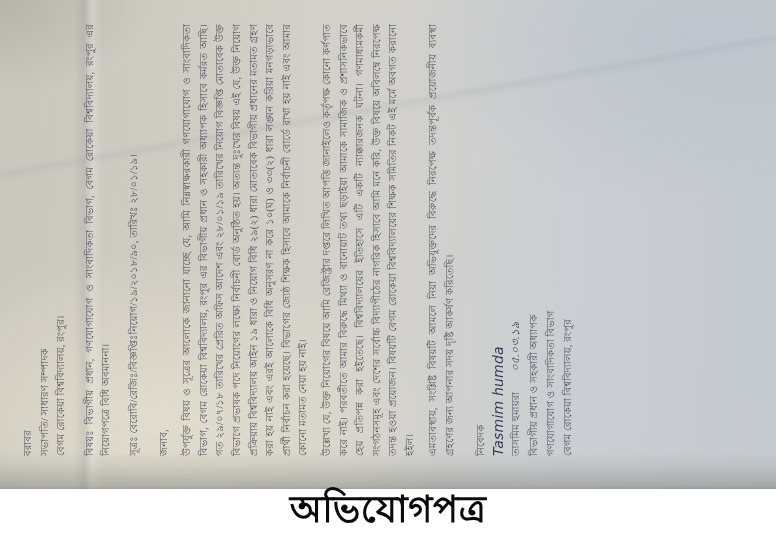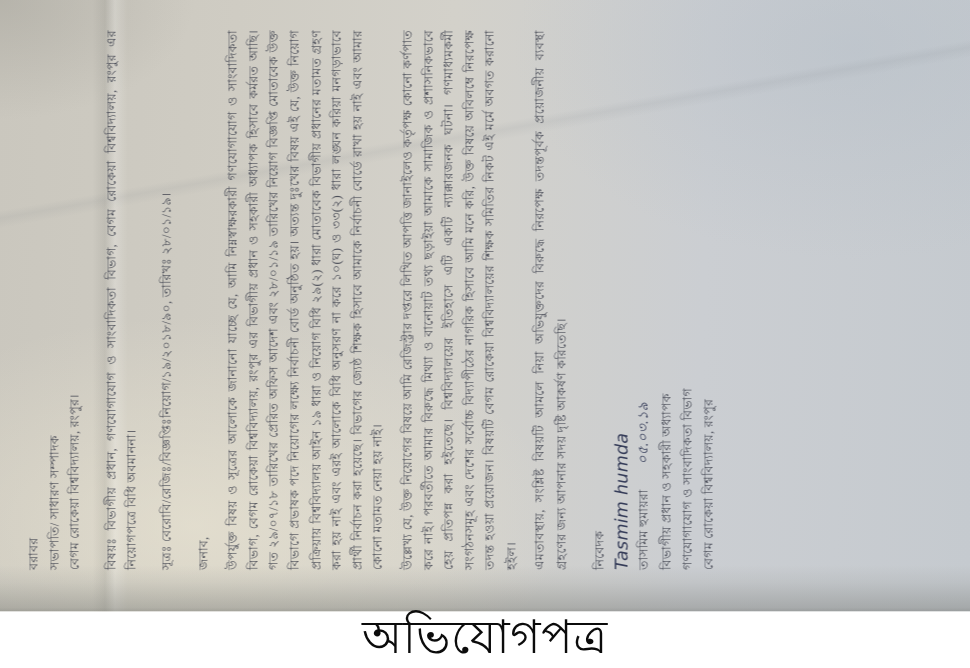--- a/index.html
+++ b/index.html
@@ -44,21 +44,21 @@
   .sig-script{font-style:italic;font-size:14px;line-height:18px;
               color:rgba(40,48,78,.92);font-family:"DejaVu Sans", sans-serif;}
   .sig-row{display:flex;gap:20px;align-items:baseline;}
   .sig-date{font-style:italic;font-size:11px;color:rgba(40,48,78,.92);}
   .sig-titles .l-line{line-height:17px;}
 
   
   .caption{
     position:absolute;left:0;right:0;top:489px;height:45px;
     display:flex;align-items:center;justify-content:center;
-    font-size:37px;font-weight:400;color:#0b0b0b;letter-spacing:.5px;border-radius:19px;
+    font-size:37px;font-weight:700;color:#0b0b0b;letter-spacing:.5px;border-radius:19px;
   }
 </style>
 </head>
 <body>
 
 <div class="stage">
 
   <div class="photo">
     <div class="letter">
 

